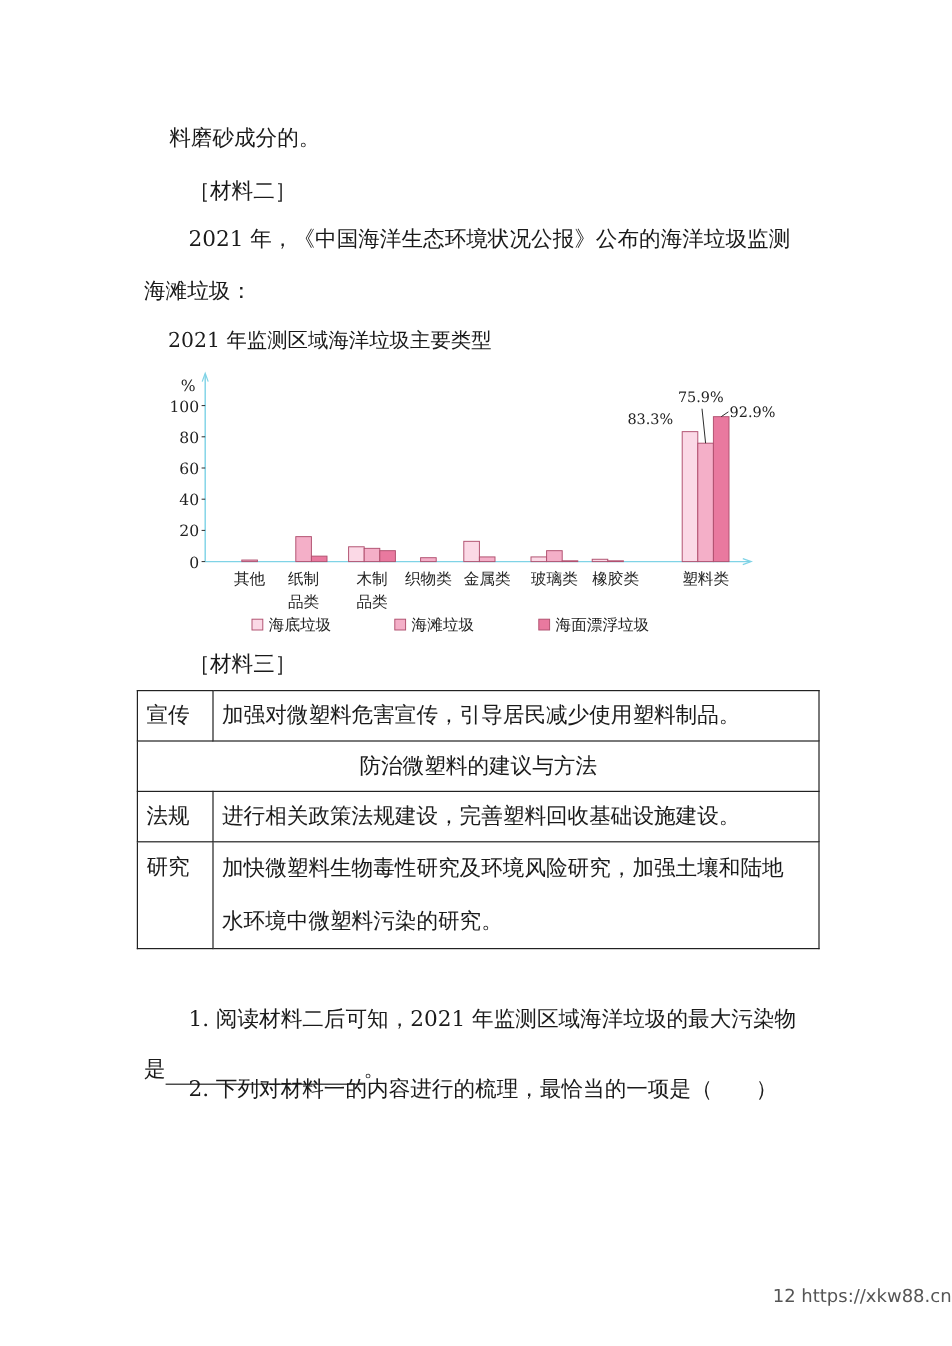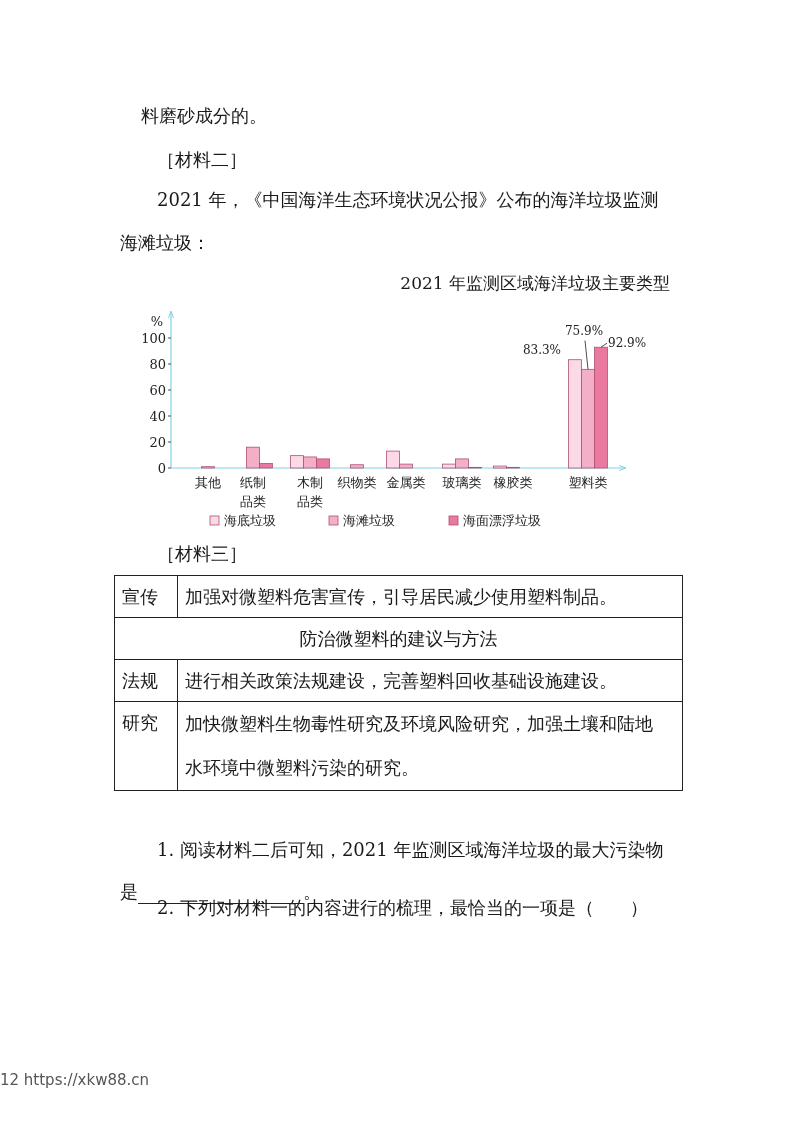--- a/index.html
+++ b/index.html
@@ -1,33 +1,33 @@
 <!DOCTYPE html>
 <html><head>
 <meta charset="utf-8">
 <style>
   html, body { margin: 0; padding: 0; background: #ffffff; }
   body { width: 793px; height: 1122px; position: relative; overflow: hidden;
          font-family: "DejaVu Serif", "Liberation Serif", serif; color: #1a1a1a; }
   .line { position: absolute; font-size: 18px; line-height: 24px; white-space: nowrap; }
   .chart { position: absolute; left: 140px; top: 270px; width: 530px; height: 270px; }
-  .chart-title { position: absolute; left: 0; width: 530px; top: 2px; text-align: right;
+  .chart-title { position: absolute; left: 0; width: 530px; top: 2px; text-align: left;
                  font-size: 17px; }
   .chart svg { position: absolute; left: 0; top: 0; }
   table.adv { position: absolute; left: 114px; top: 575px; width: 569px;
               border-collapse: collapse; font-size: 18px; }
   table.adv td, table.adv th { border: 1px solid #222; padding: 0 7px; font-weight: normal;
               vertical-align: top; }
   table.adv th { height: 41px; line-height: 41px; text-align: center; }
   table.adv td.k { width: 48px; line-height: 41px; height: 41px; }
   table.adv td.v { line-height: 41px; }
   table.adv td.v.tall { line-height: 44px; }
   .blank { display: inline-block; width: 165px; border-bottom: 1px solid #222; height: 20px;
            vertical-align: bottom; }
-  .footer { position: absolute; top: 1071px; left: 0; width: 793px; text-align: left;
+  .footer { position: absolute; top: 1071px; left: 0; width: 793px; text-align: right;
             font-family: "DejaVu Sans", "Liberation Sans", sans-serif; font-size: 15px; color: #555; }
 </style>
 </head>
 <body>
 
 <div class="line" style="left:108px; top:104px;margin-left:33px;">料磨砂成分的。</div>
 <div class="line" style="left:157px; top:148px;">［材料二］</div>
 <div class="line" style="left:157px; top:188px;">2021 年，《中国海洋生态环境状况公报》公布的海洋垃圾监测</div>
 <div class="line" style="left:120px; top:231px;">海滩垃圾：</div>
 

